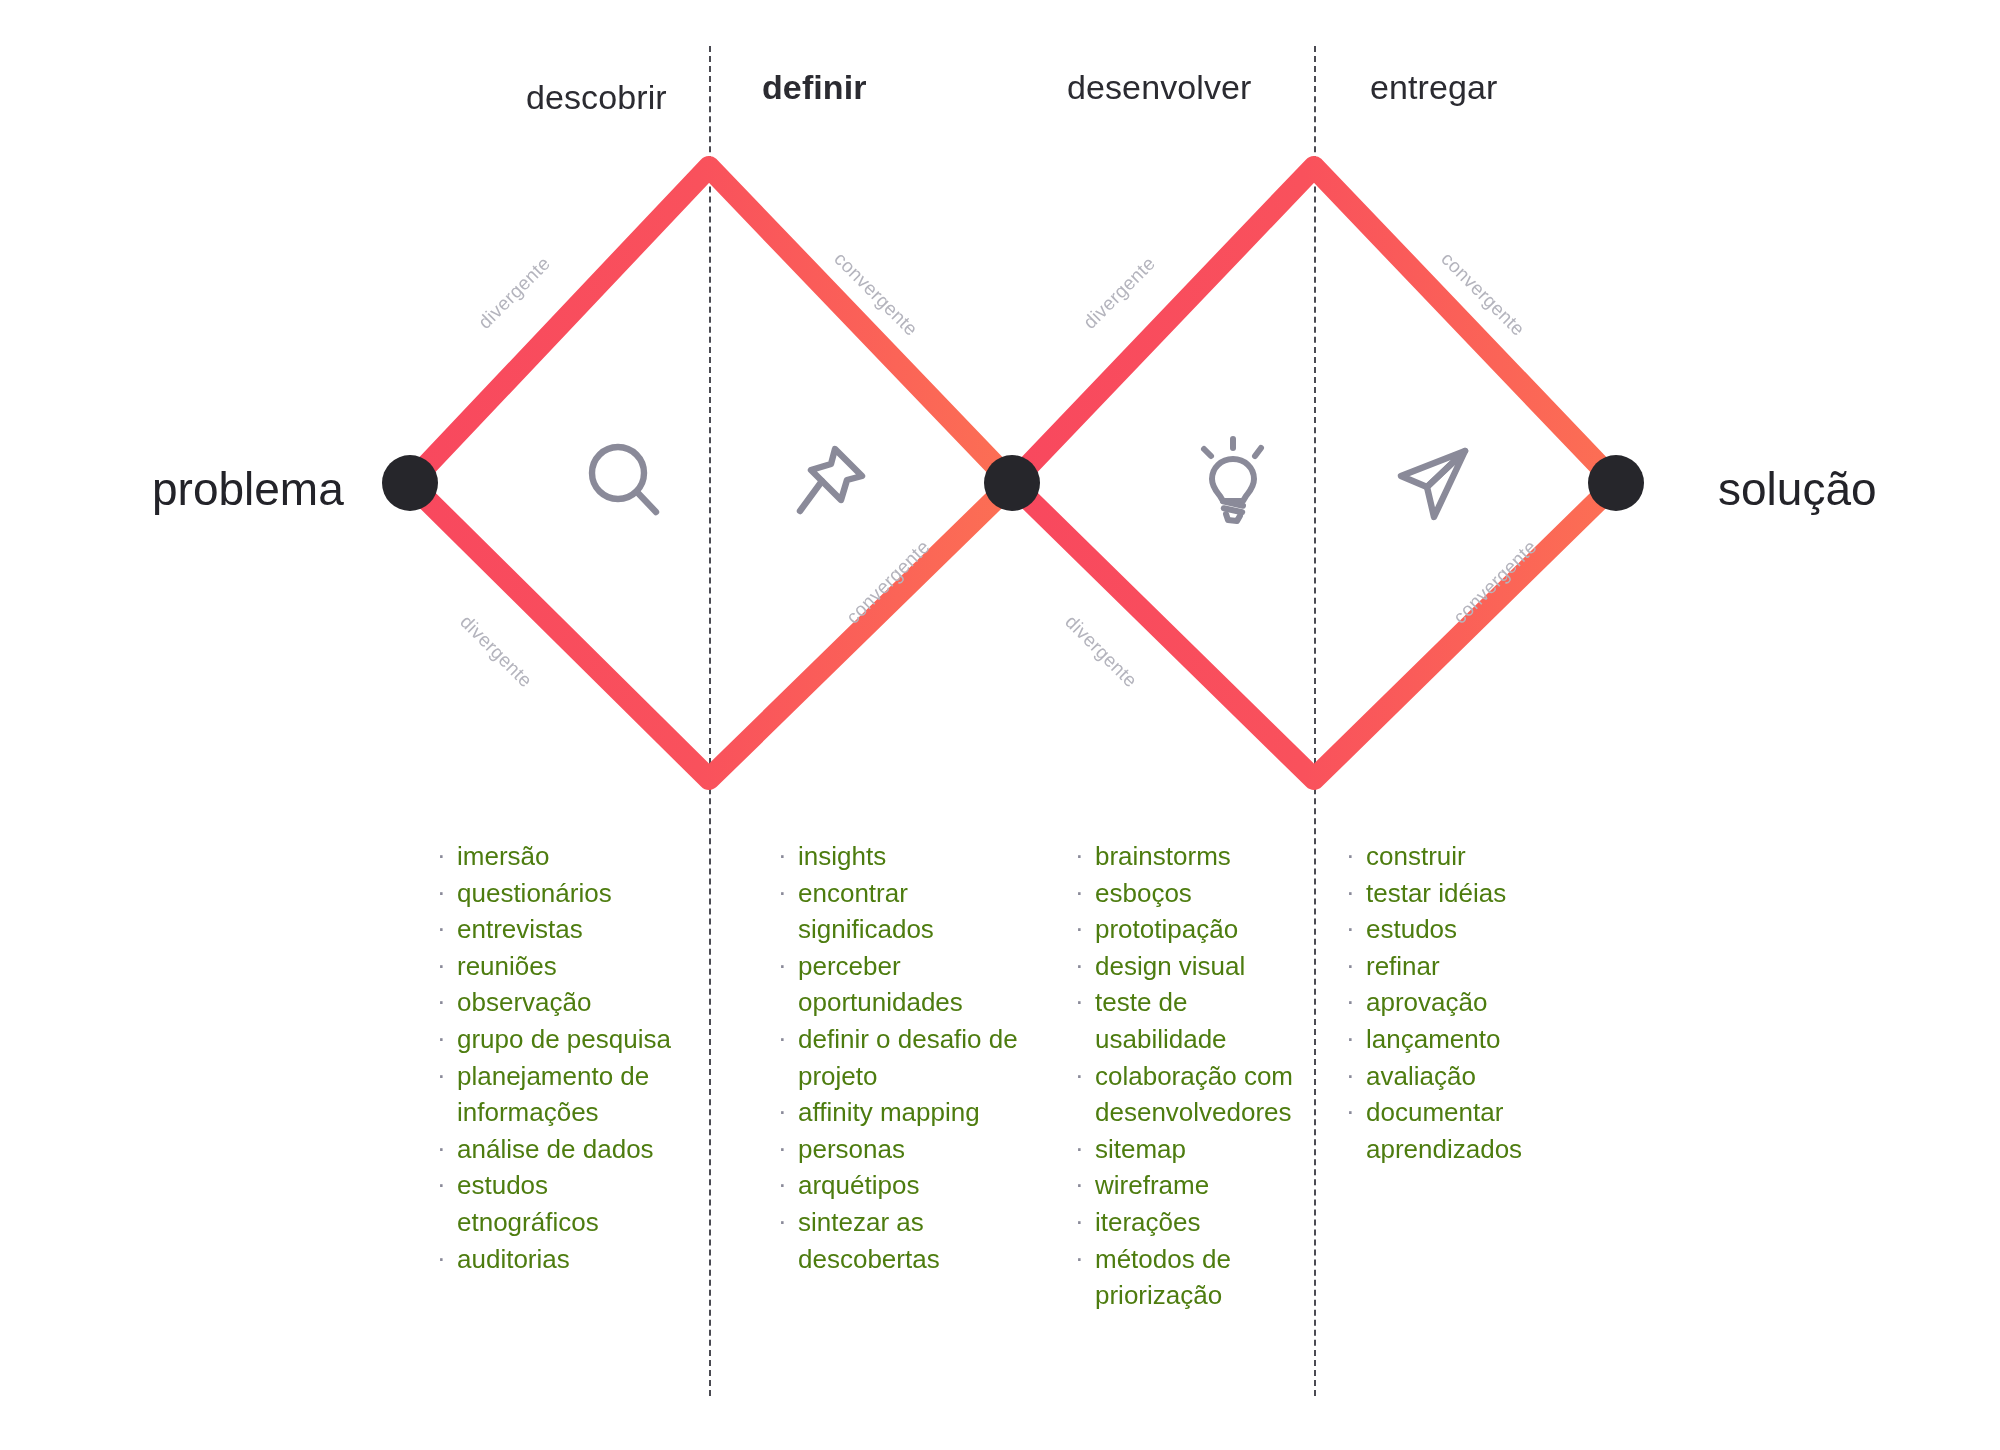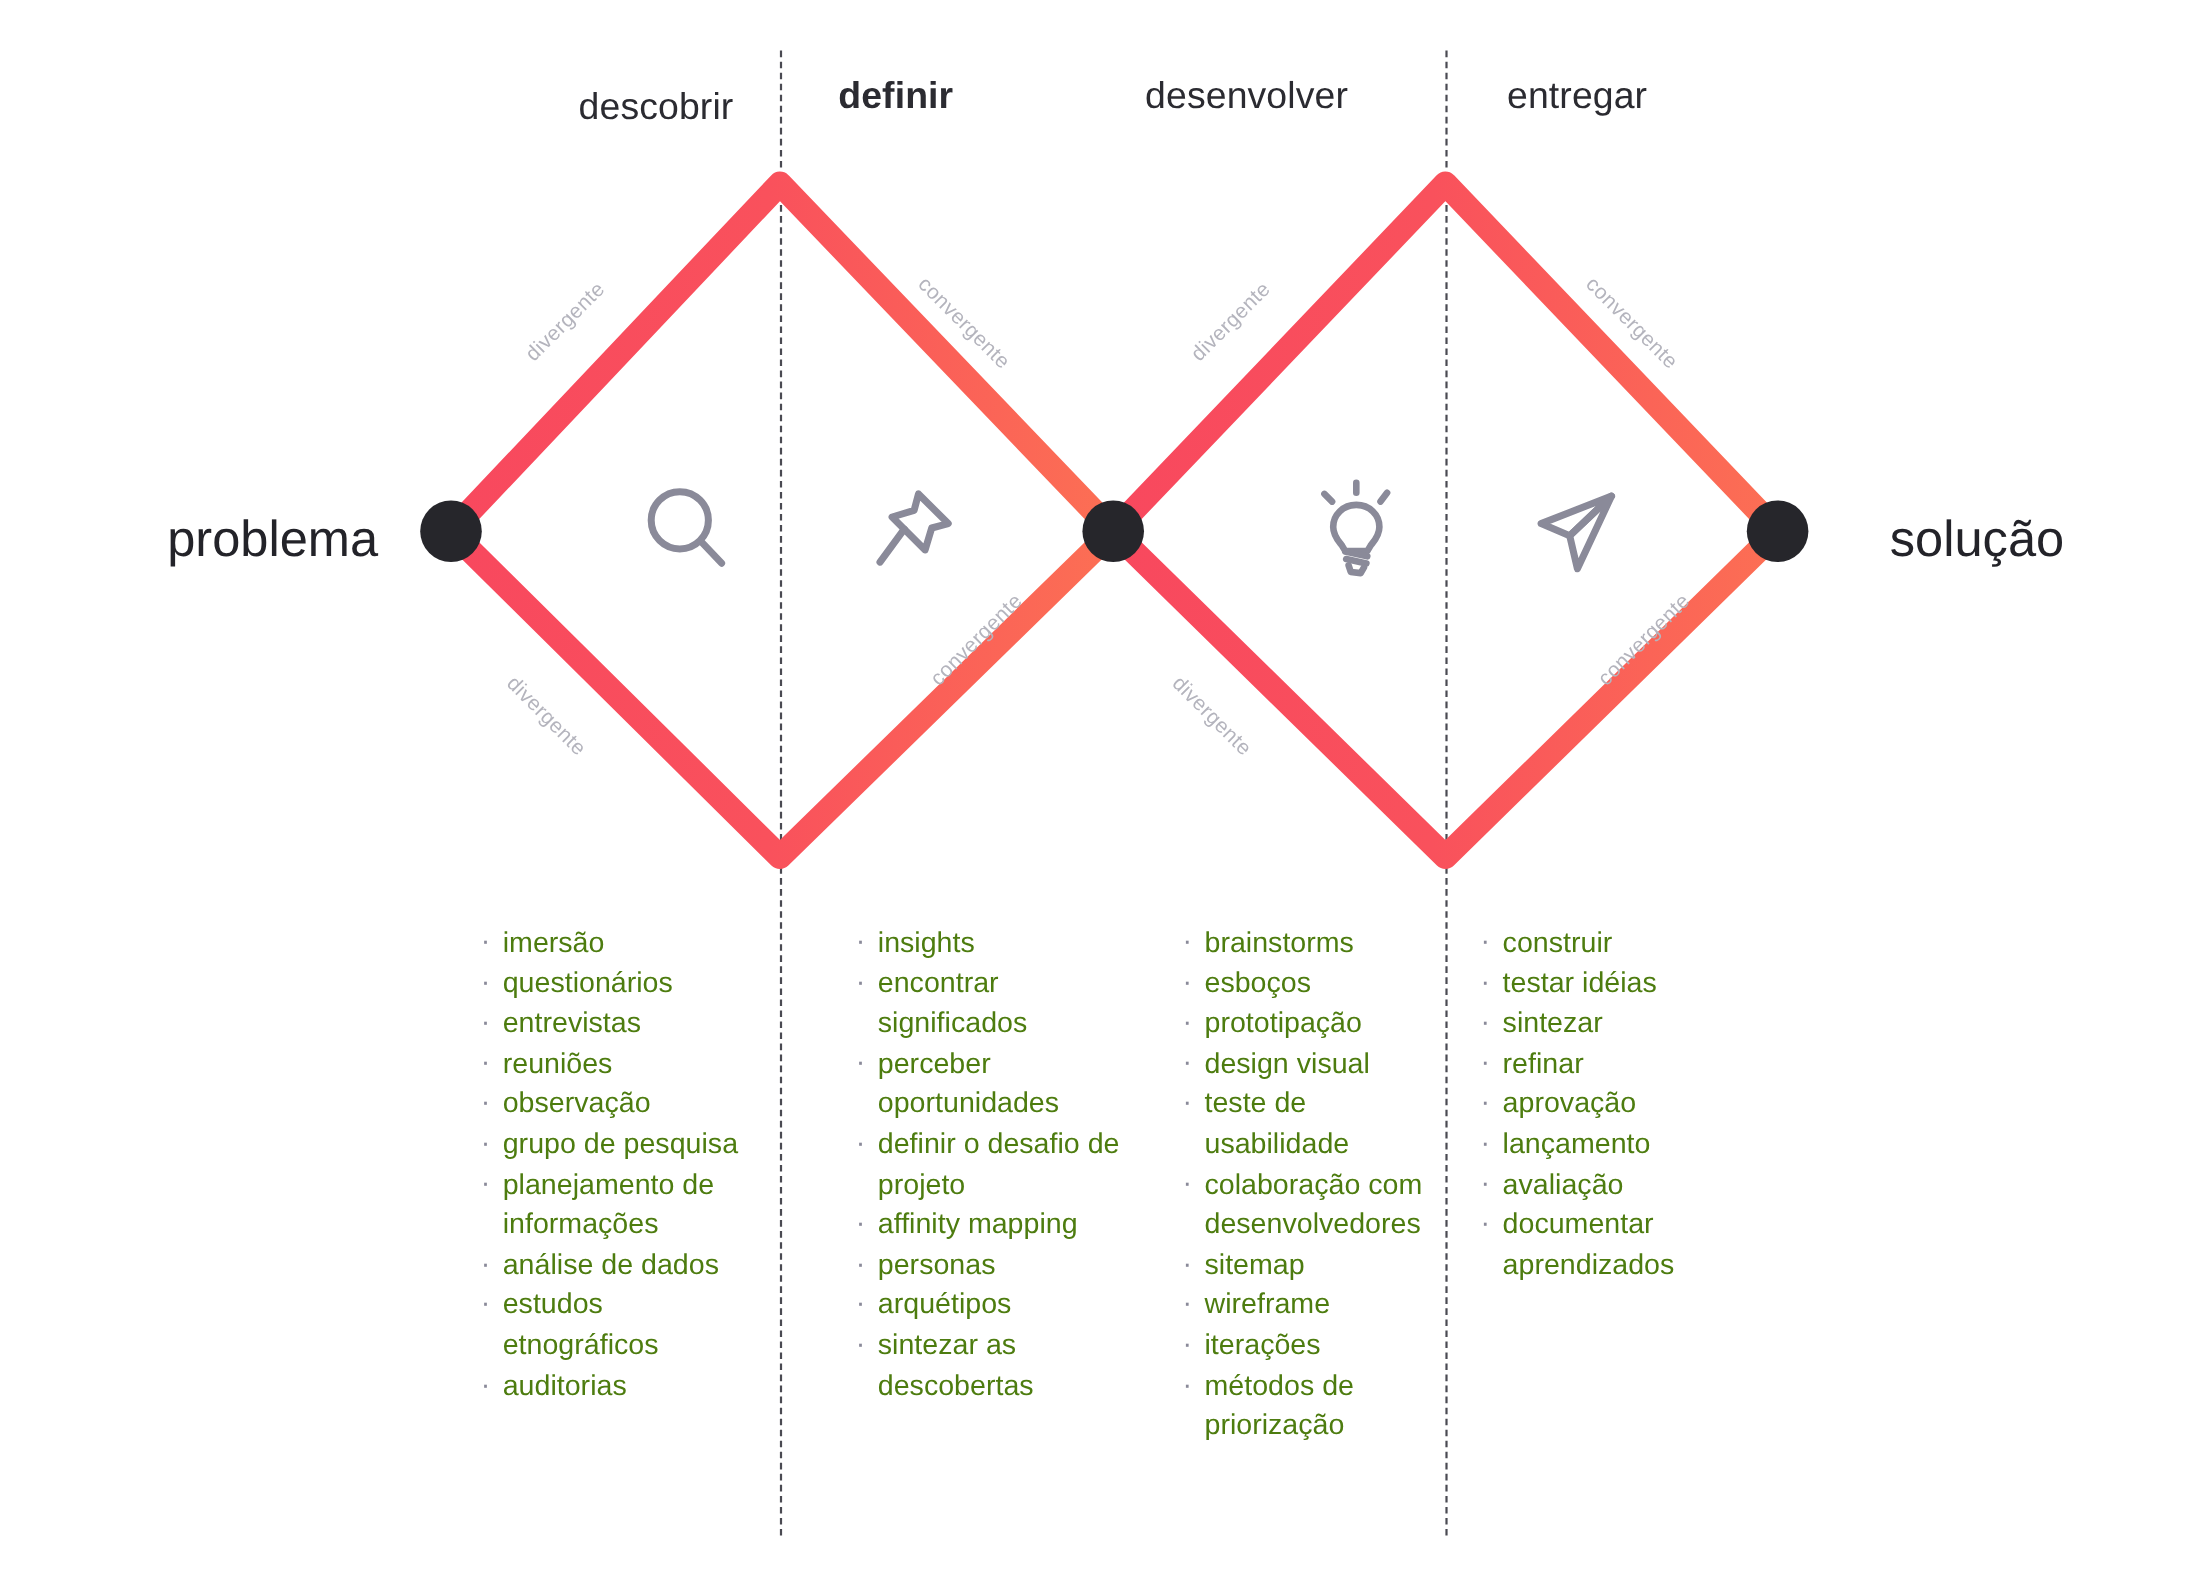--- a/index.html
+++ b/index.html
@@ -28,21 +28,21 @@
     position: absolute;
     top: 68px;
     font-size: 34px;
     font-weight: 400;
     color: #2b2b31;
     letter-spacing: 0.1px;
     white-space: nowrap;
   }
   .phase-label.p1 { left: 526px; margin-top: 10px; }
   .phase-label.p2 { left: 762px; font-weight: bold; }
-  .phase-label.p3 { left: 1041px; }
+  .phase-label.p3 { left: 1067px; }
   .phase-label.p4 { left: 1370px; }
 
   
   .divider {
     position: absolute;
     top: 46px;
     width: 0;
     height: 1350px;
     border-left: 2px dashed #4a4a52;
   }
@@ -259,21 +259,21 @@
       <li>wireframe</li>
       <li>iterações</li>
       <li>métodos de priorização</li>
     </ul>
   </div>
 
   <div class="col col-4">
     <ul>
       <li>construir</li>
       <li>testar idéias</li>
-      <li>sintezar</li>
+      <li>estudos</li>
       <li>refinar</li>
       <li>aprovação</li>
       <li>lançamento</li>
       <li>avaliação</li>
       <li>documentar aprendizados</li>
     </ul>
   </div>
 
 </div>
 

